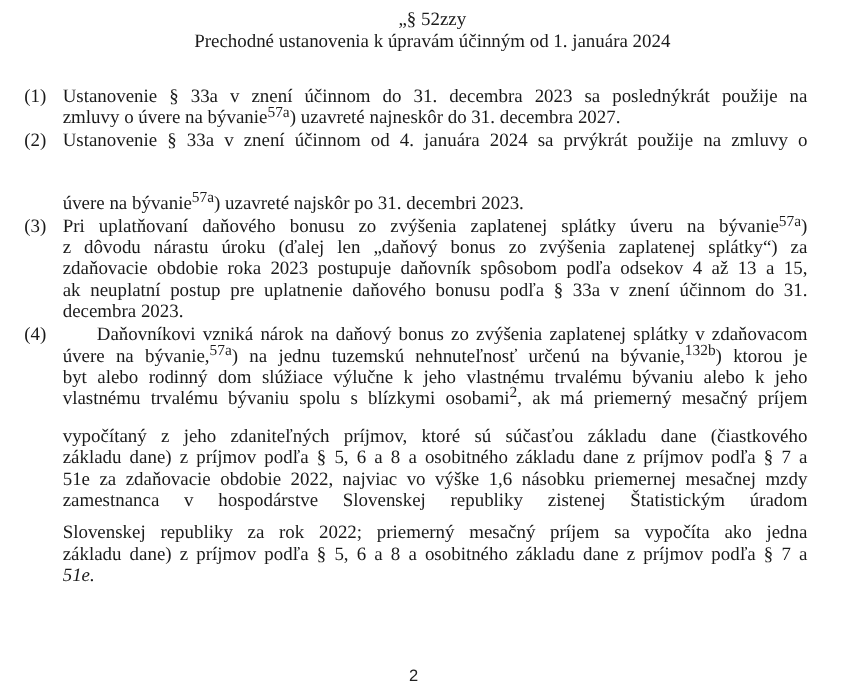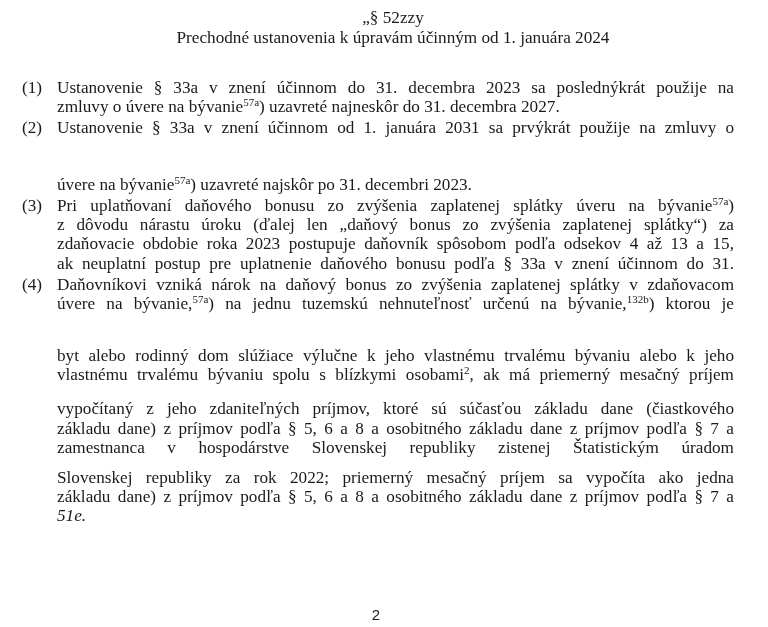--- a/index.html
+++ b/index.html
@@ -47,21 +47,21 @@
     .para .line {
       display: block;
       text-align: justify;
       text-align-last: justify;
       white-space: nowrap;
     }
     .para .line.last {
       text-align-last: left;
     }
     sup {
-      font-size: 11px;
+      font-size: 14px;
       line-height: 0;
       vertical-align: 6px;
     }
     .page-number {
       position: absolute;
       left: 0;
       width: 752px;
       top: 606px;
       text-align: center;
       font-family: "Liberation Sans", sans-serif;
@@ -78,38 +78,40 @@
 </div>
 
 <div class="paras" id="paras">
     <div class="para">
       <span class="num">(1)</span>
       <span class="line" style="white-space: normal;"><span>Ustanovenie § 33a v znení účinnom do 31. decembra 2023 sa poslednýkrát použije na</span></span>
       <span class="line last" style="white-space: normal;"><span>zmluvy o úvere na bývanie</span><sup>57a</sup><span>) uzavreté najneskôr do 31. decembra 2027.</span></span>
     </div>
     <div class="para">
       <span class="num">(2)</span>
-      <span class="line" style="white-space: normal;"><span>Ustanovenie § 33a v znení účinnom od 1. januára 2031 sa prvýkrát použije na zmluvy o</span></span>
+      <span class="line" style="white-space: normal;"><span>Ustanovenie § 33a v znení účinnom od 4. januára 2024 sa prvýkrát použije na zmluvy o</span></span>
       <span class="line last" style="white-space: normal; margin-top: 37px;"><span>úvere na bývanie</span><sup>57a</sup><span>) uzavreté najskôr po 31. decembri 2023.</span></span>
     </div>
     <div class="para">
       <span class="num">(3)</span>
       <span class="line" style="white-space: normal;"><span>Pri uplatňovaní daňového bonusu zo zvýšenia zaplatenej splátky úveru na bývanie</span><sup>57a</sup><span>)</span></span>
       <span class="line" style="white-space: normal;"><span>z dôvodu nárastu úroku (ďalej len „daňový bonus zo zvýšenia zaplatenej splátky“) za</span></span>
       <span class="line" style="white-space: normal;"><span>zdaňovacie obdobie roka 2023 postupuje daňovník spôsobom podľa odsekov 4 až 13 a 15,</span></span>
       <span class="line" style="white-space: normal;"><span>ak neuplatní postup pre uplatnenie daňového bonusu podľa § 33a v znení účinnom do 31.</span></span>
+      <span class="line last" style="white-space: normal;"><span>decembra 2023.</span></span>
     </div>
     <div class="para">
       <span class="num">(4)</span>
-      <span class="line" style="white-space: normal;"><span>Daňovníkovi vzniká nárok na daňový bonus zo zvýšenia zaplatenej splátky v zdaňovacom</span></span>
+      <span class="line" style="white-space: normal; margin-left: 31px;"><span>Daňovníkovi vzniká nárok na daňový bonus zo zvýšenia zaplatenej splátky v zdaňovacom</span></span>
       <span class="line" style="white-space: normal;"><span>úvere na bývanie,</span><sup>57a</sup><span>) na jednu tuzemskú nehnuteľnosť určenú na bývanie,</span><sup>132b</sup><span>) ktorou je</span></span>
-      <span class="line" style="white-space: normal; margin-top: 32px;"><span>byt alebo rodinný dom slúžiace výlučne k jeho vlastnému trvalému bývaniu alebo k jeho</span></span>
+      <span class="line" style="white-space: normal;"><span>byt alebo rodinný dom slúžiace výlučne k jeho vlastnému trvalému bývaniu alebo k jeho</span></span>
       <span class="line" style="white-space: normal;"><span>vlastnému trvalému bývaniu spolu s blízkymi osobami</span><sup>2</sup><span>, ak má  priemerný mesačný príjem</span></span>
       <span class="line" style="white-space: normal; margin-top: 15px;"><span>vypočítaný z jeho zdaniteľných príjmov, ktoré sú súčasťou základu dane (čiastkového</span></span>
       <span class="line" style="white-space: normal;"><span>základu dane) z príjmov podľa § 5, 6 a 8 a osobitného základu dane z príjmov podľa § 7 a</span></span>
+      <span class="line" style="white-space: normal;"><span>51e za zdaňovacie obdobie 2022,  najviac vo výške 1,6 násobku priemernej mesačnej mzdy</span></span>
       <span class="line" style="white-space: normal;"><span>zamestnanca v hospodárstve Slovenskej republiky zistenej Štatistickým úradom</span></span>
       <span class="line" style="white-space: normal; margin-top: 10px;"><span>Slovenskej republiky za rok 2022; priemerný mesačný príjem sa vypočíta ako jedna</span></span>
       <span class="line" style="white-space: normal;"><span>základu dane) z príjmov podľa § 5, 6 a 8 a osobitného základu dane z príjmov podľa § 7 a</span></span>
       <span class="line last" style="white-space: normal; font-style: italic;"><span>51e.</span></span>
     </div>
   </div>
 
 <div class="page-number">2</div>
 
 </body></html>

